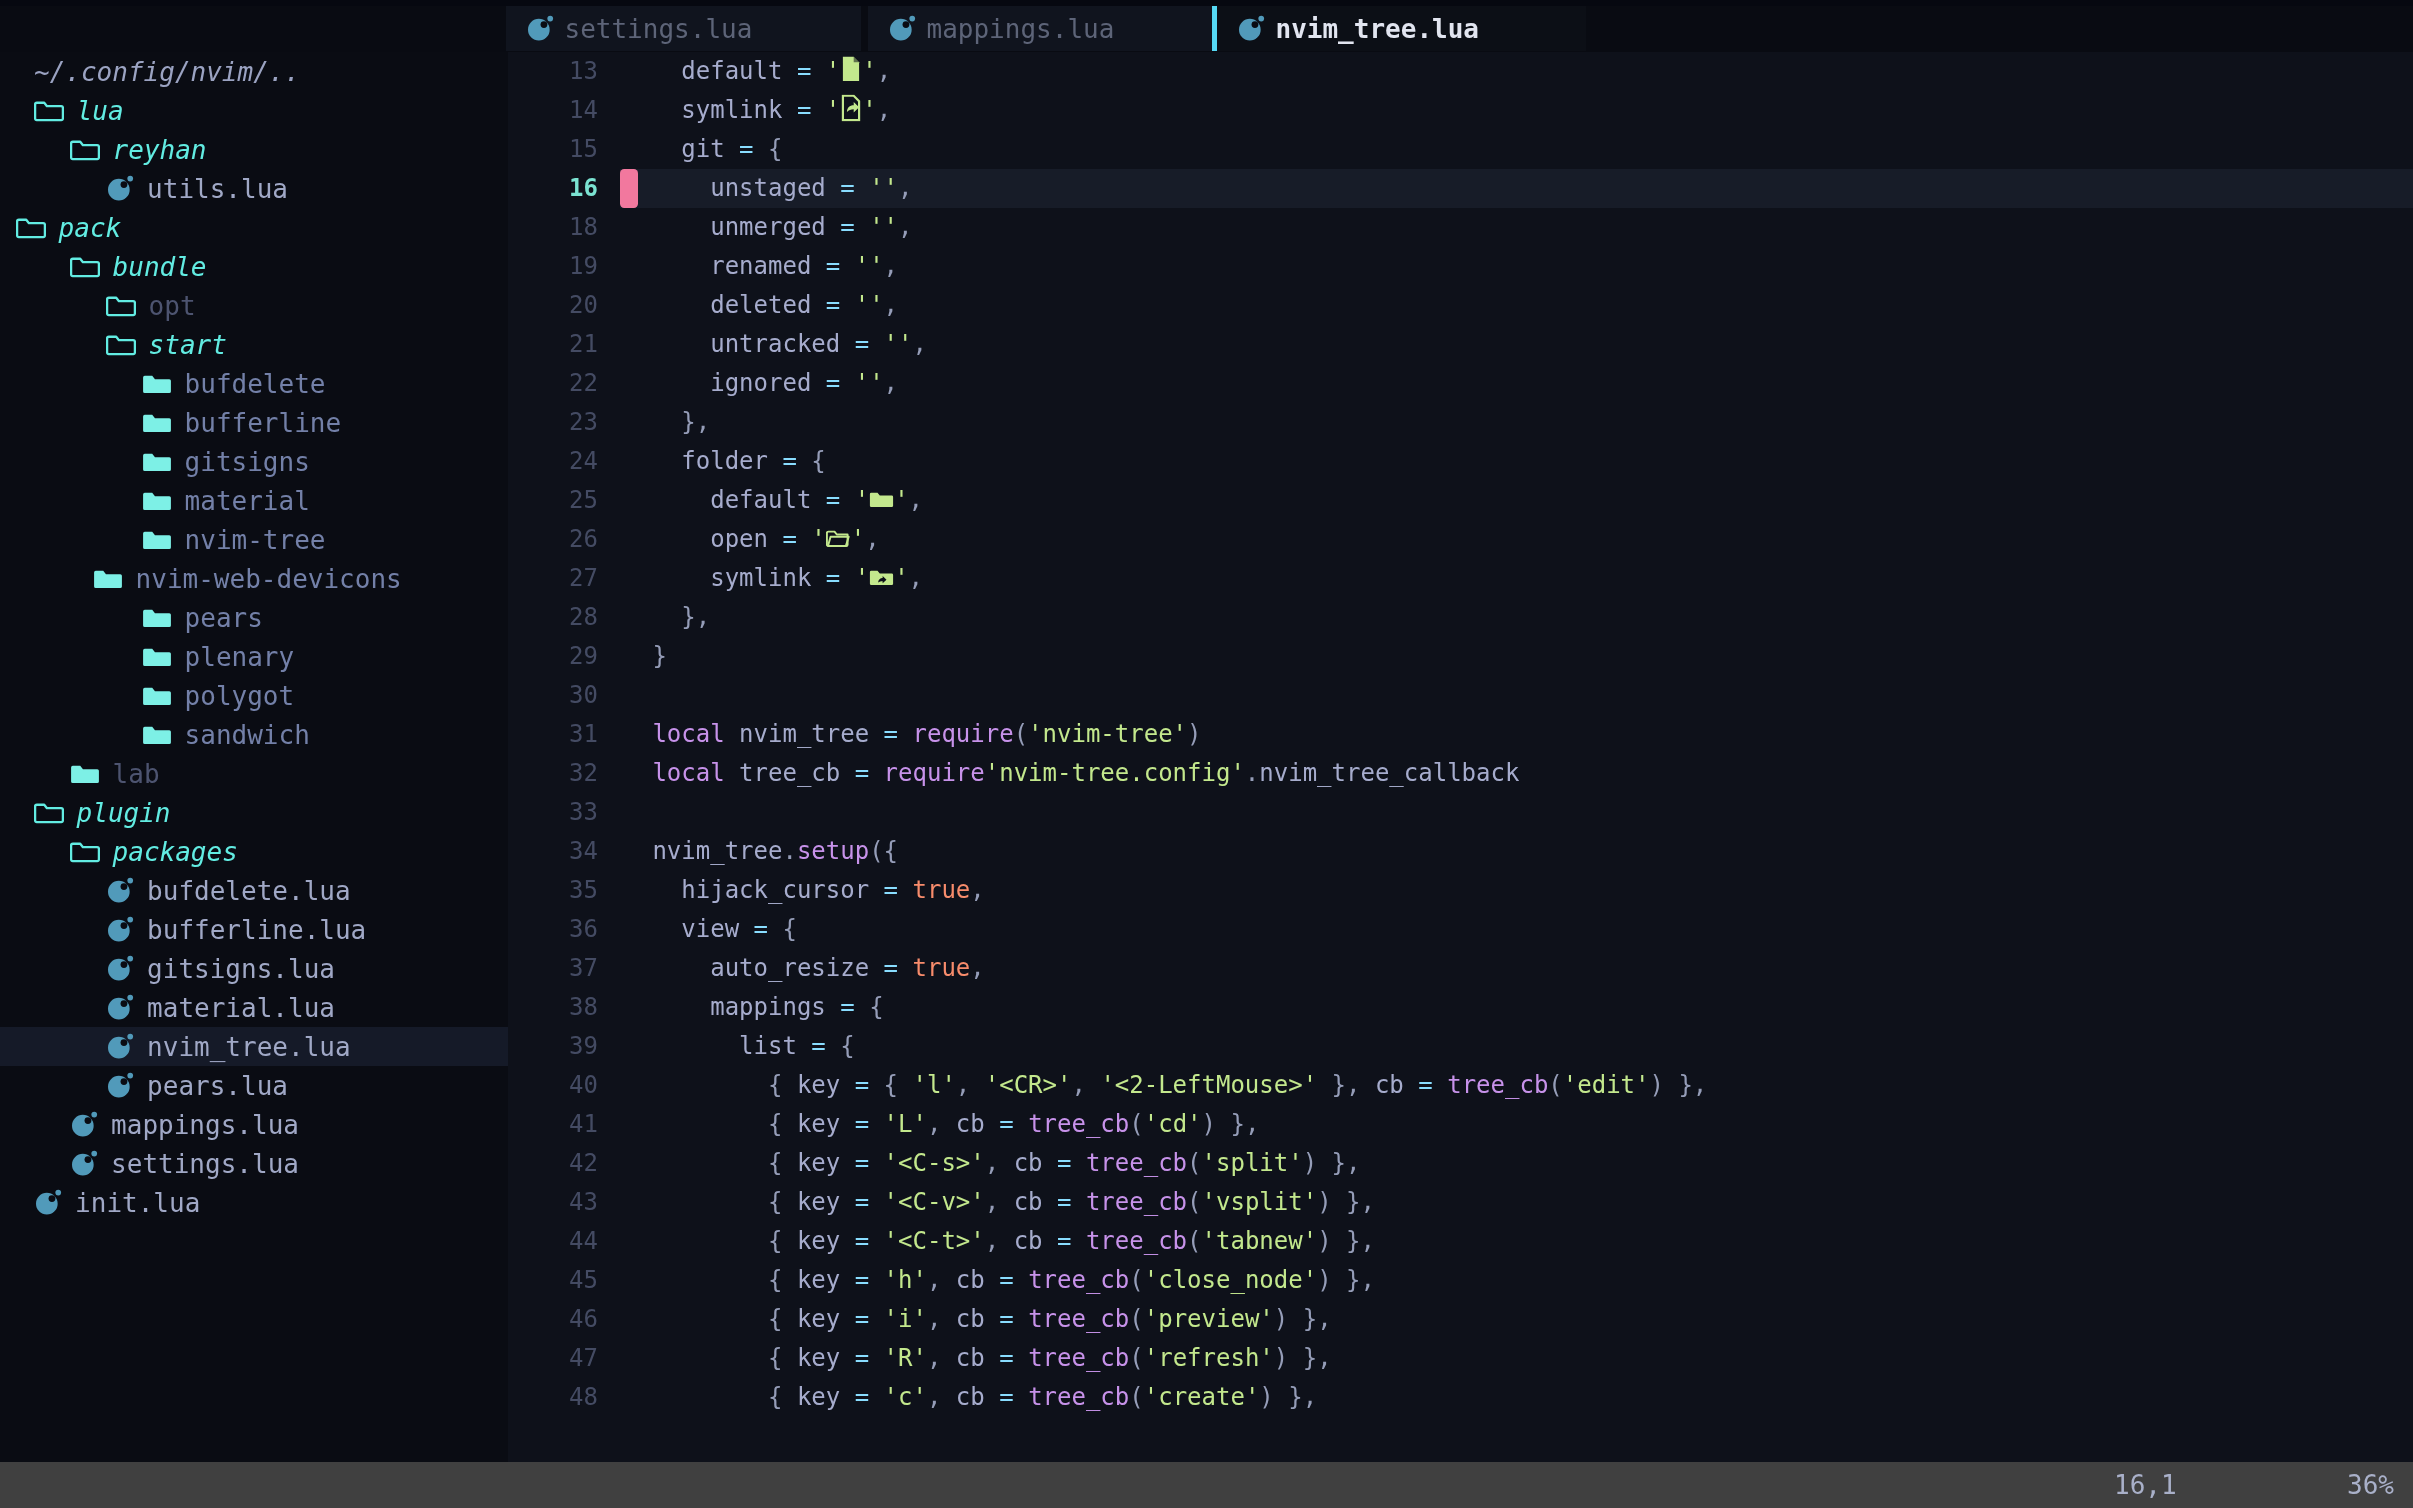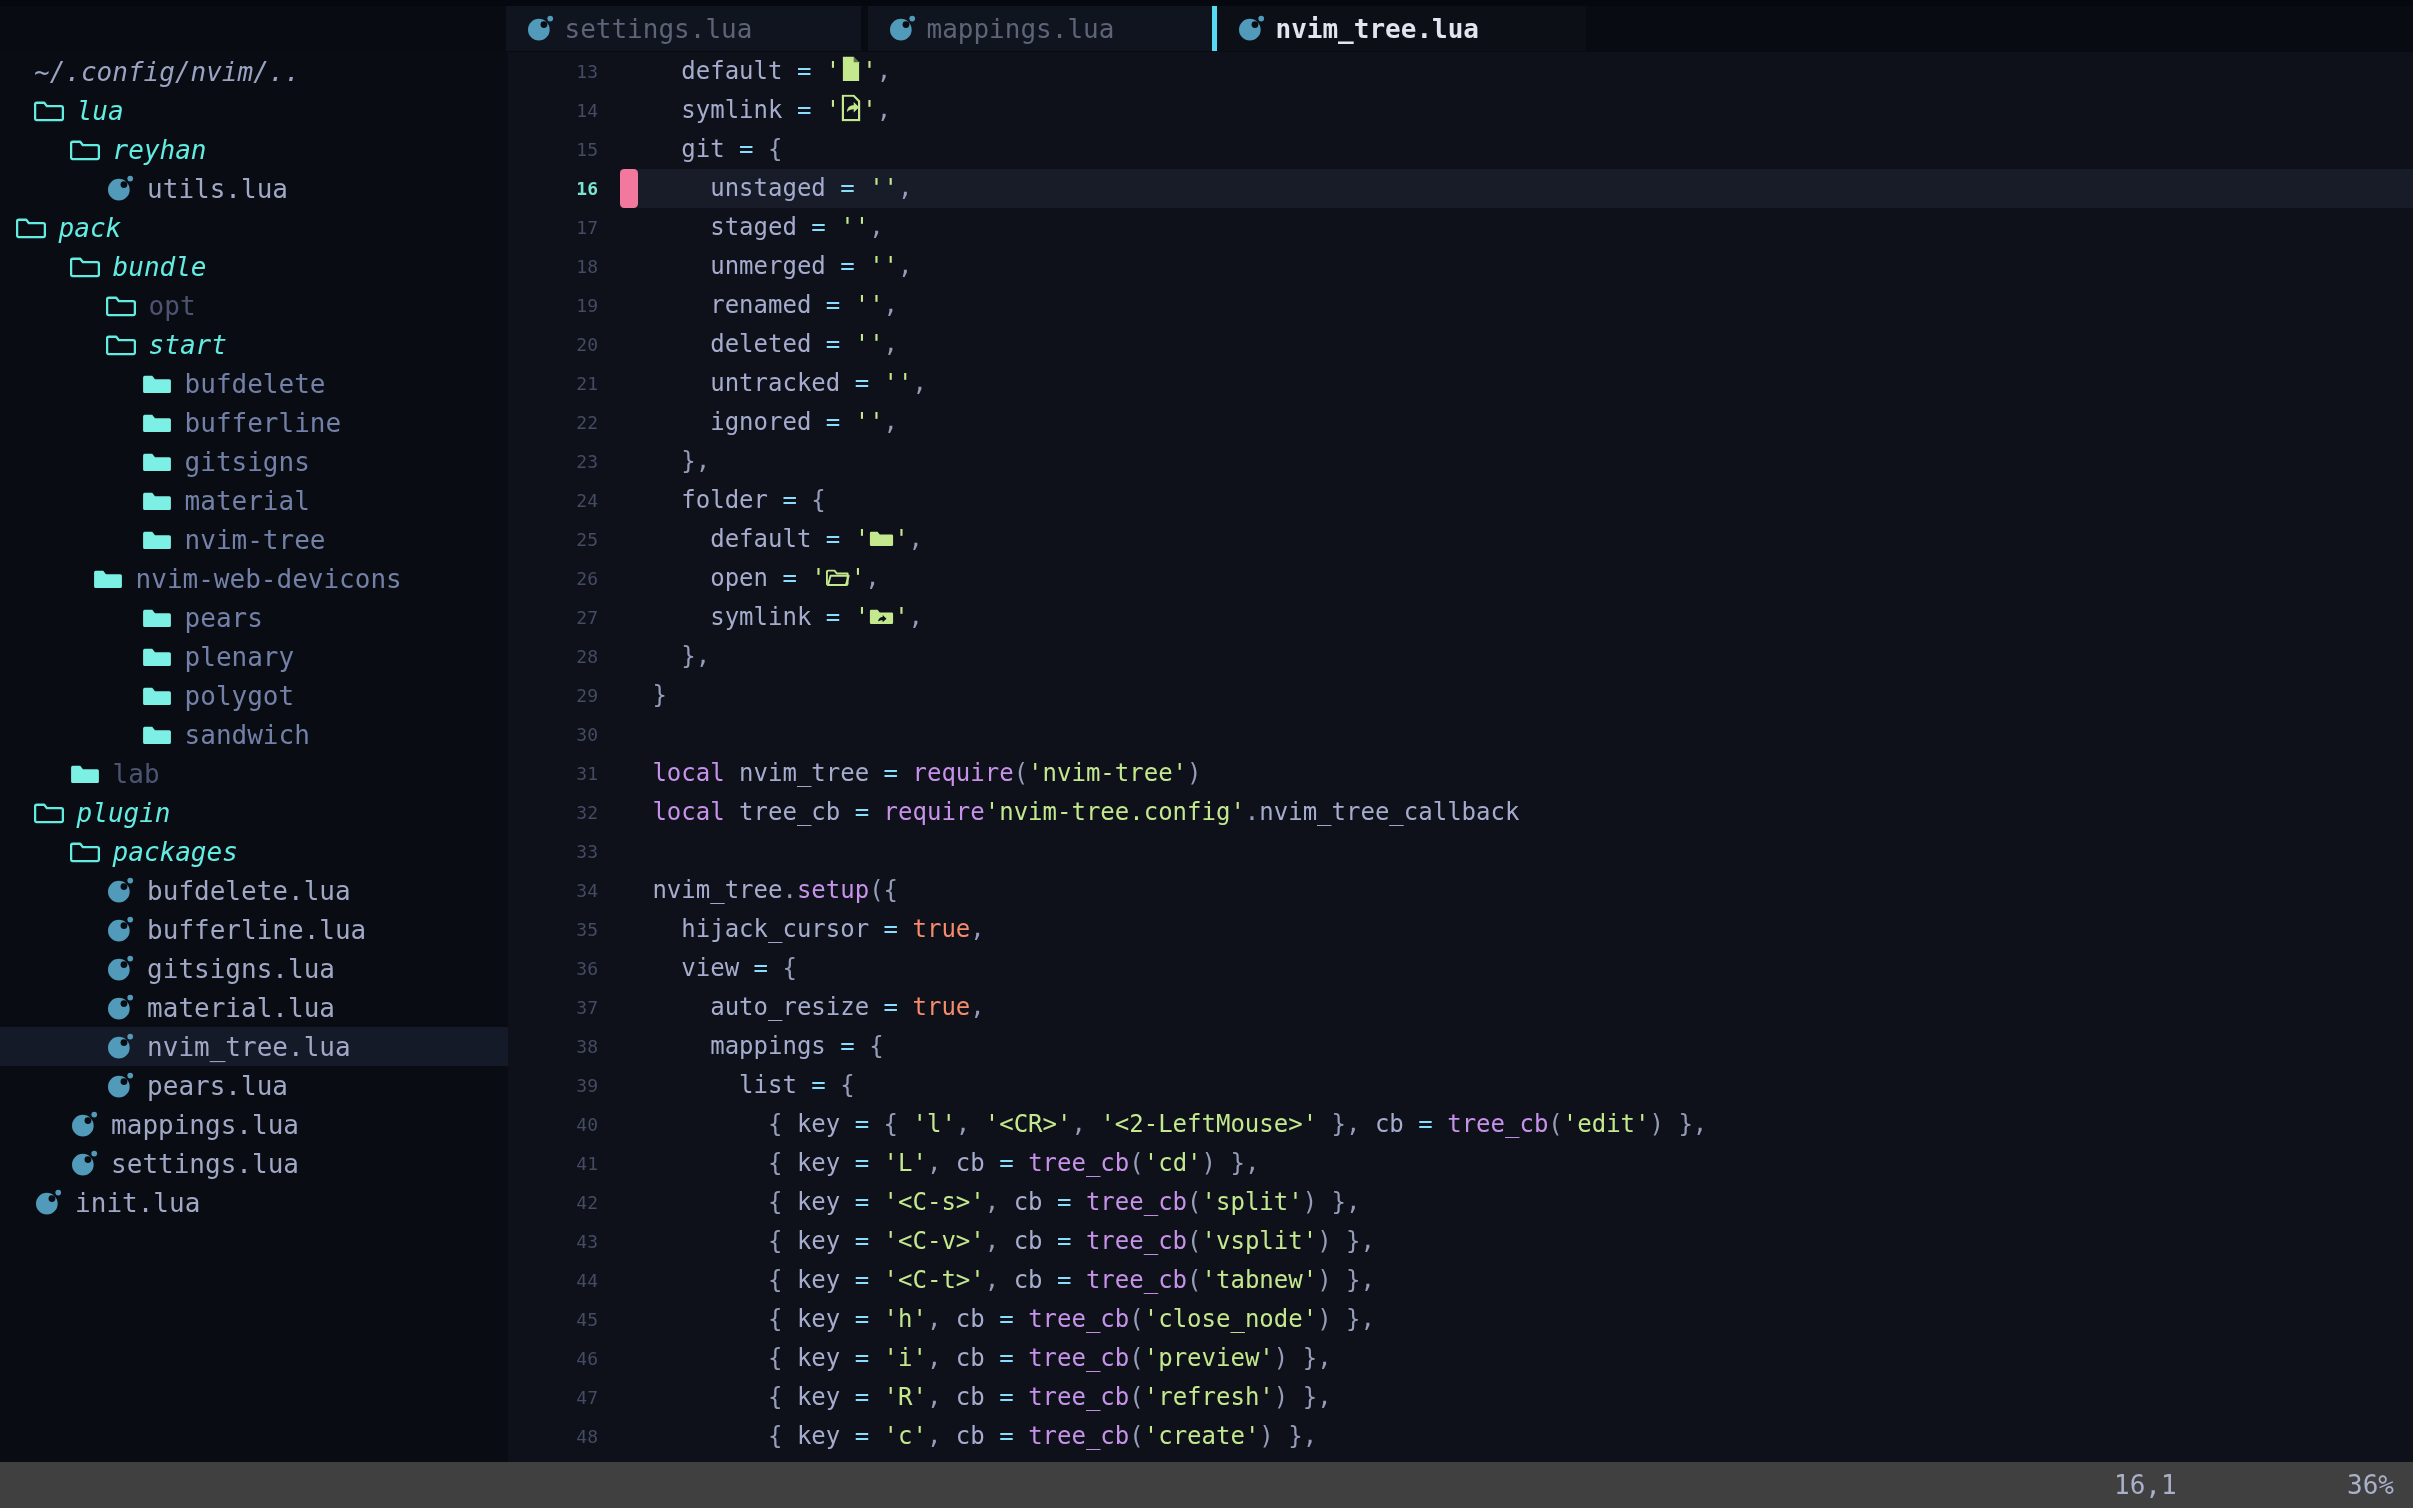--- a/index.html
+++ b/index.html
@@ -27,21 +27,21 @@
   .dir-open-dim .tlabel{color:#4d5470;}
   .dir-closed .tlabel{color:#7380a8;}
   .dir-closed-dim .tlabel{color:#4d5470;}
   .file-lua .tlabel{color:#a0a8c6;}
   .icon{display:inline-flex;flex:none;}
 
   
   .editor{position:absolute;left:508px;top:52px;width:1906px;height:1410px;background:#0e111a;overflow:hidden;}
   .row{height:39px;display:flex;align-items:stretch;}
   .lnum{width:112px;flex:none;text-align:right;padding-right:22px;box-sizing:border-box;
-    font-size:18px;color:#444b63;line-height:39px;}
+    font-size:24px;color:#444b63;line-height:39px;}
   .row.cur .lnum{color:#7be3d2;font-weight:bold;}
   .rowbody{flex:1;display:flex;align-items:center;}
   .row.cur .rowbody{background:#171c28;}
   .signcell{width:24px;flex:none;align-self:stretch;}
   .gitsign{width:17.6px;height:100%;border-radius:4.2px;background:#f2789e;}
   .code{white-space:pre;font-size:24px;margin-left:8.4px;line-height:39px;}
   .t-id{color:#a6accd}.t-pun{color:#959db8}.t-op{color:#89ddff}
   .t-str{color:#c3e88d}.t-kw{color:#c792ea}.t-fn{color:#c792ea}.t-bool{color:#f78c6c}
   .code .icon svg{transform:translateY(3.4px);}
 
@@ -380,27 +380,20 @@
       <div class="row cur">
         <div class="lnum">16</div>
         <div class="rowbody">
           <div class="signcell">
             <div class="gitsign"></div>
           </div>
           <span class="code"><span class="t-id">    unstaged </span><span class="t-op">=</span><span class="t-id"> </span><span class="t-str">''</span><span class="t-pun">,</span></span>
         </div>
       </div>
       <div class="row">
-        <div class="lnum">17</div>
-        <div class="rowbody">
-          <div class="signcell"></div>
-          <span class="code"><span class="t-id">    staged </span><span class="t-op">=</span><span class="t-id"> </span><span class="t-str">''</span><span class="t-pun">,</span></span>
-        </div>
-      </div>
-      <div class="row">
         <div class="lnum">18</div>
         <div class="rowbody">
           <div class="signcell"></div>
           <span class="code"><span class="t-id">    unmerged </span><span class="t-op">=</span><span class="t-id"> </span><span class="t-str">''</span><span class="t-pun">,</span></span>
         </div>
       </div>
       <div class="row">
         <div class="lnum">19</div>
         <div class="rowbody">
           <div class="signcell"></div>

